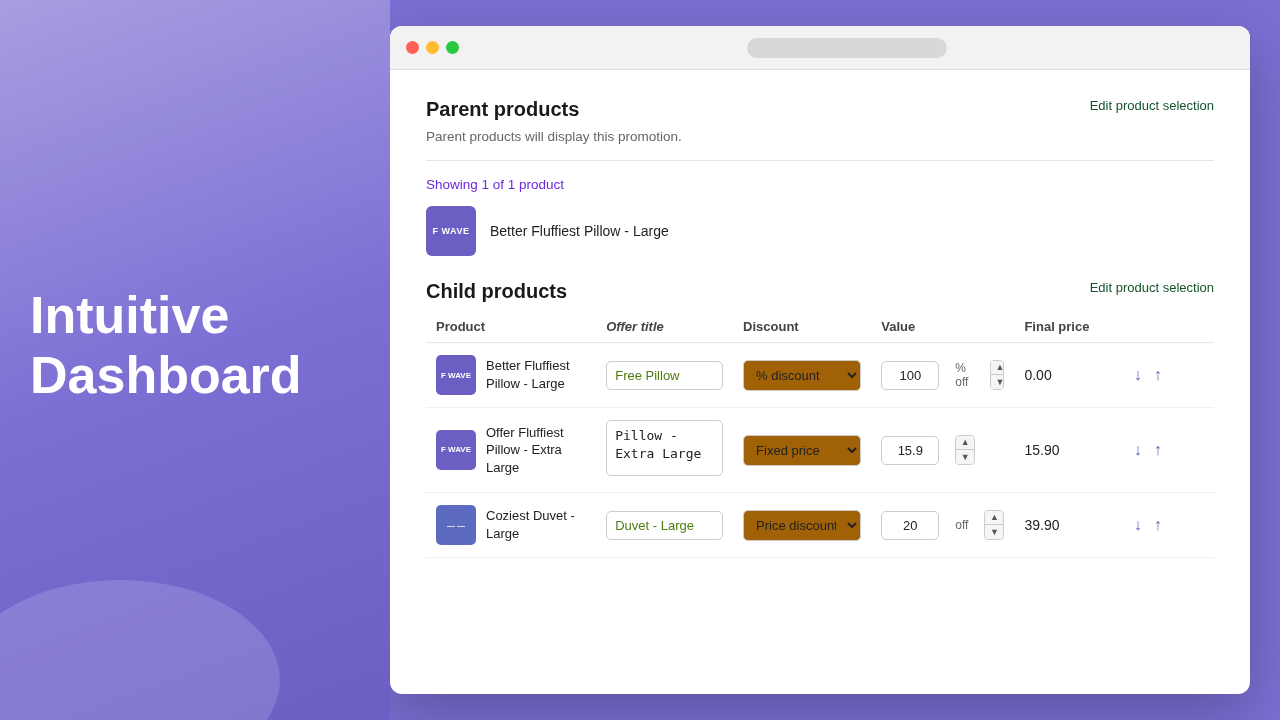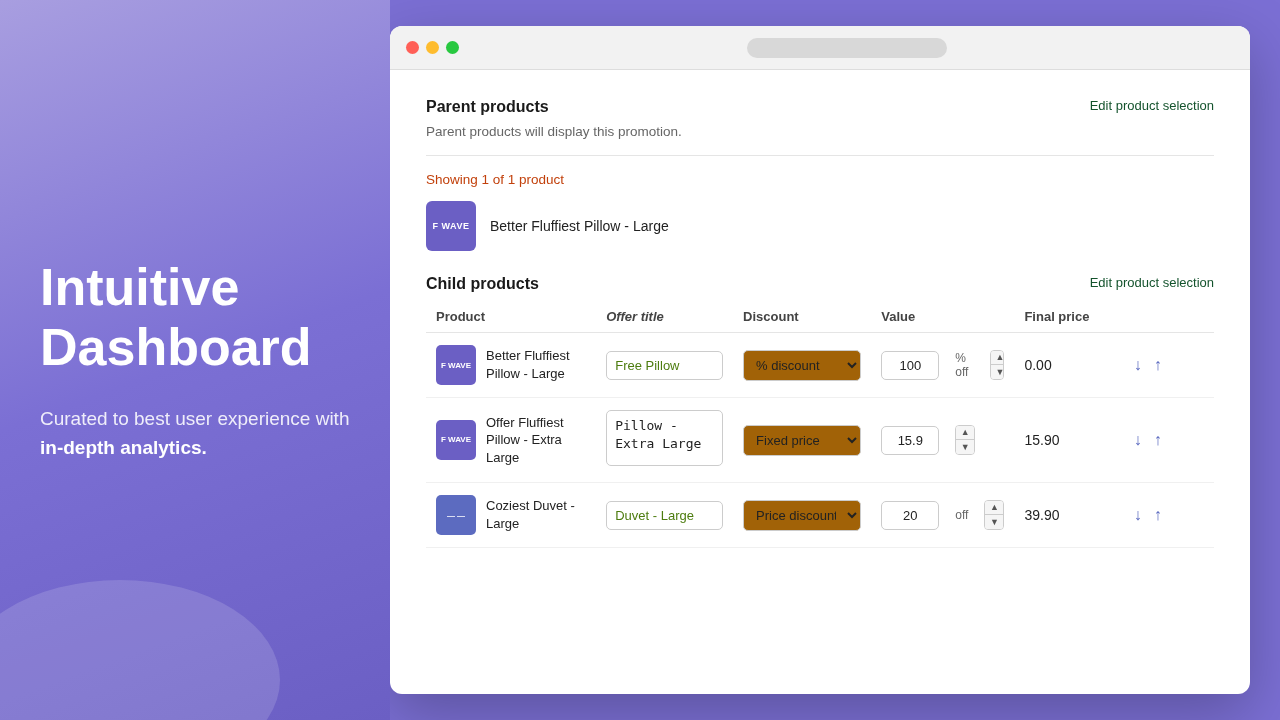--- a/index.html
+++ b/index.html
@@ -14,21 +14,21 @@
 
     
     .left-panel {
       width: 390px;
       min-width: 390px;
       height: 720px;
       background: linear-gradient(160deg, #a89ee0 0%, #7b6fd4 50%, #6b5fc4 100%);
       display: flex;
       flex-direction: column;
       justify-content: center;
-      padding: 60px 40px;
+      padding: 60px 30px;
       position: relative;
       overflow: hidden;
     }
     .left-panel::after {
       content: '';
       position: absolute;
       bottom: -60px;
       left: -40px;
       width: 320px;
       height: 200px;
@@ -111,21 +111,21 @@
     }
 
     
     .section-header {
       display: flex;
       justify-content: space-between;
       align-items: flex-start;
       margin-bottom: 8px;
     }
     .section-title {
-      font-size: 16px;
+      font-size: 20px;
       font-weight: 600;
       color: #1a1a1a;
     }
     .section-desc {
       font-size: 13.5px;
       color: #666;
       margin-bottom: 16px;
     }
     .edit-link {
       font-size: 13px;
@@ -134,21 +134,21 @@
       text-decoration: none;
       white-space: nowrap;
     }
     .divider {
       border: none;
       border-top: 1px solid #e5e5e5;
       margin: 0 0 16px 0;
     }
     .showing-text {
       font-size: 13.5px;
-      color: #c2410c;
+      color: #6d28d9;
       margin-bottom: 14px;
     }
 
     
     .product-row-simple {
       display: flex;
       align-items: center;
       gap: 14px;
       margin-bottom: 24px;
     }
@@ -324,23 +324,20 @@
     }
   </style>
 </head>
 <body>
 
 <div class="left-panel">
   <h1>
     <span>Intuitive</span><br>
     <span>Dashboard</span>
   </h1>
-  <p>
-    <span>Curated to best user experience with </span><strong>in-depth analytics.</strong>
-  </p>
 </div>
 
 <div class="window-wrap">
   <div class="window">
 
     <div class="window-titlebar">
       <div class="traffic-lights">
         <div class="tl red"></div>
         <div class="tl yellow"></div>
         <div class="tl green"></div>

